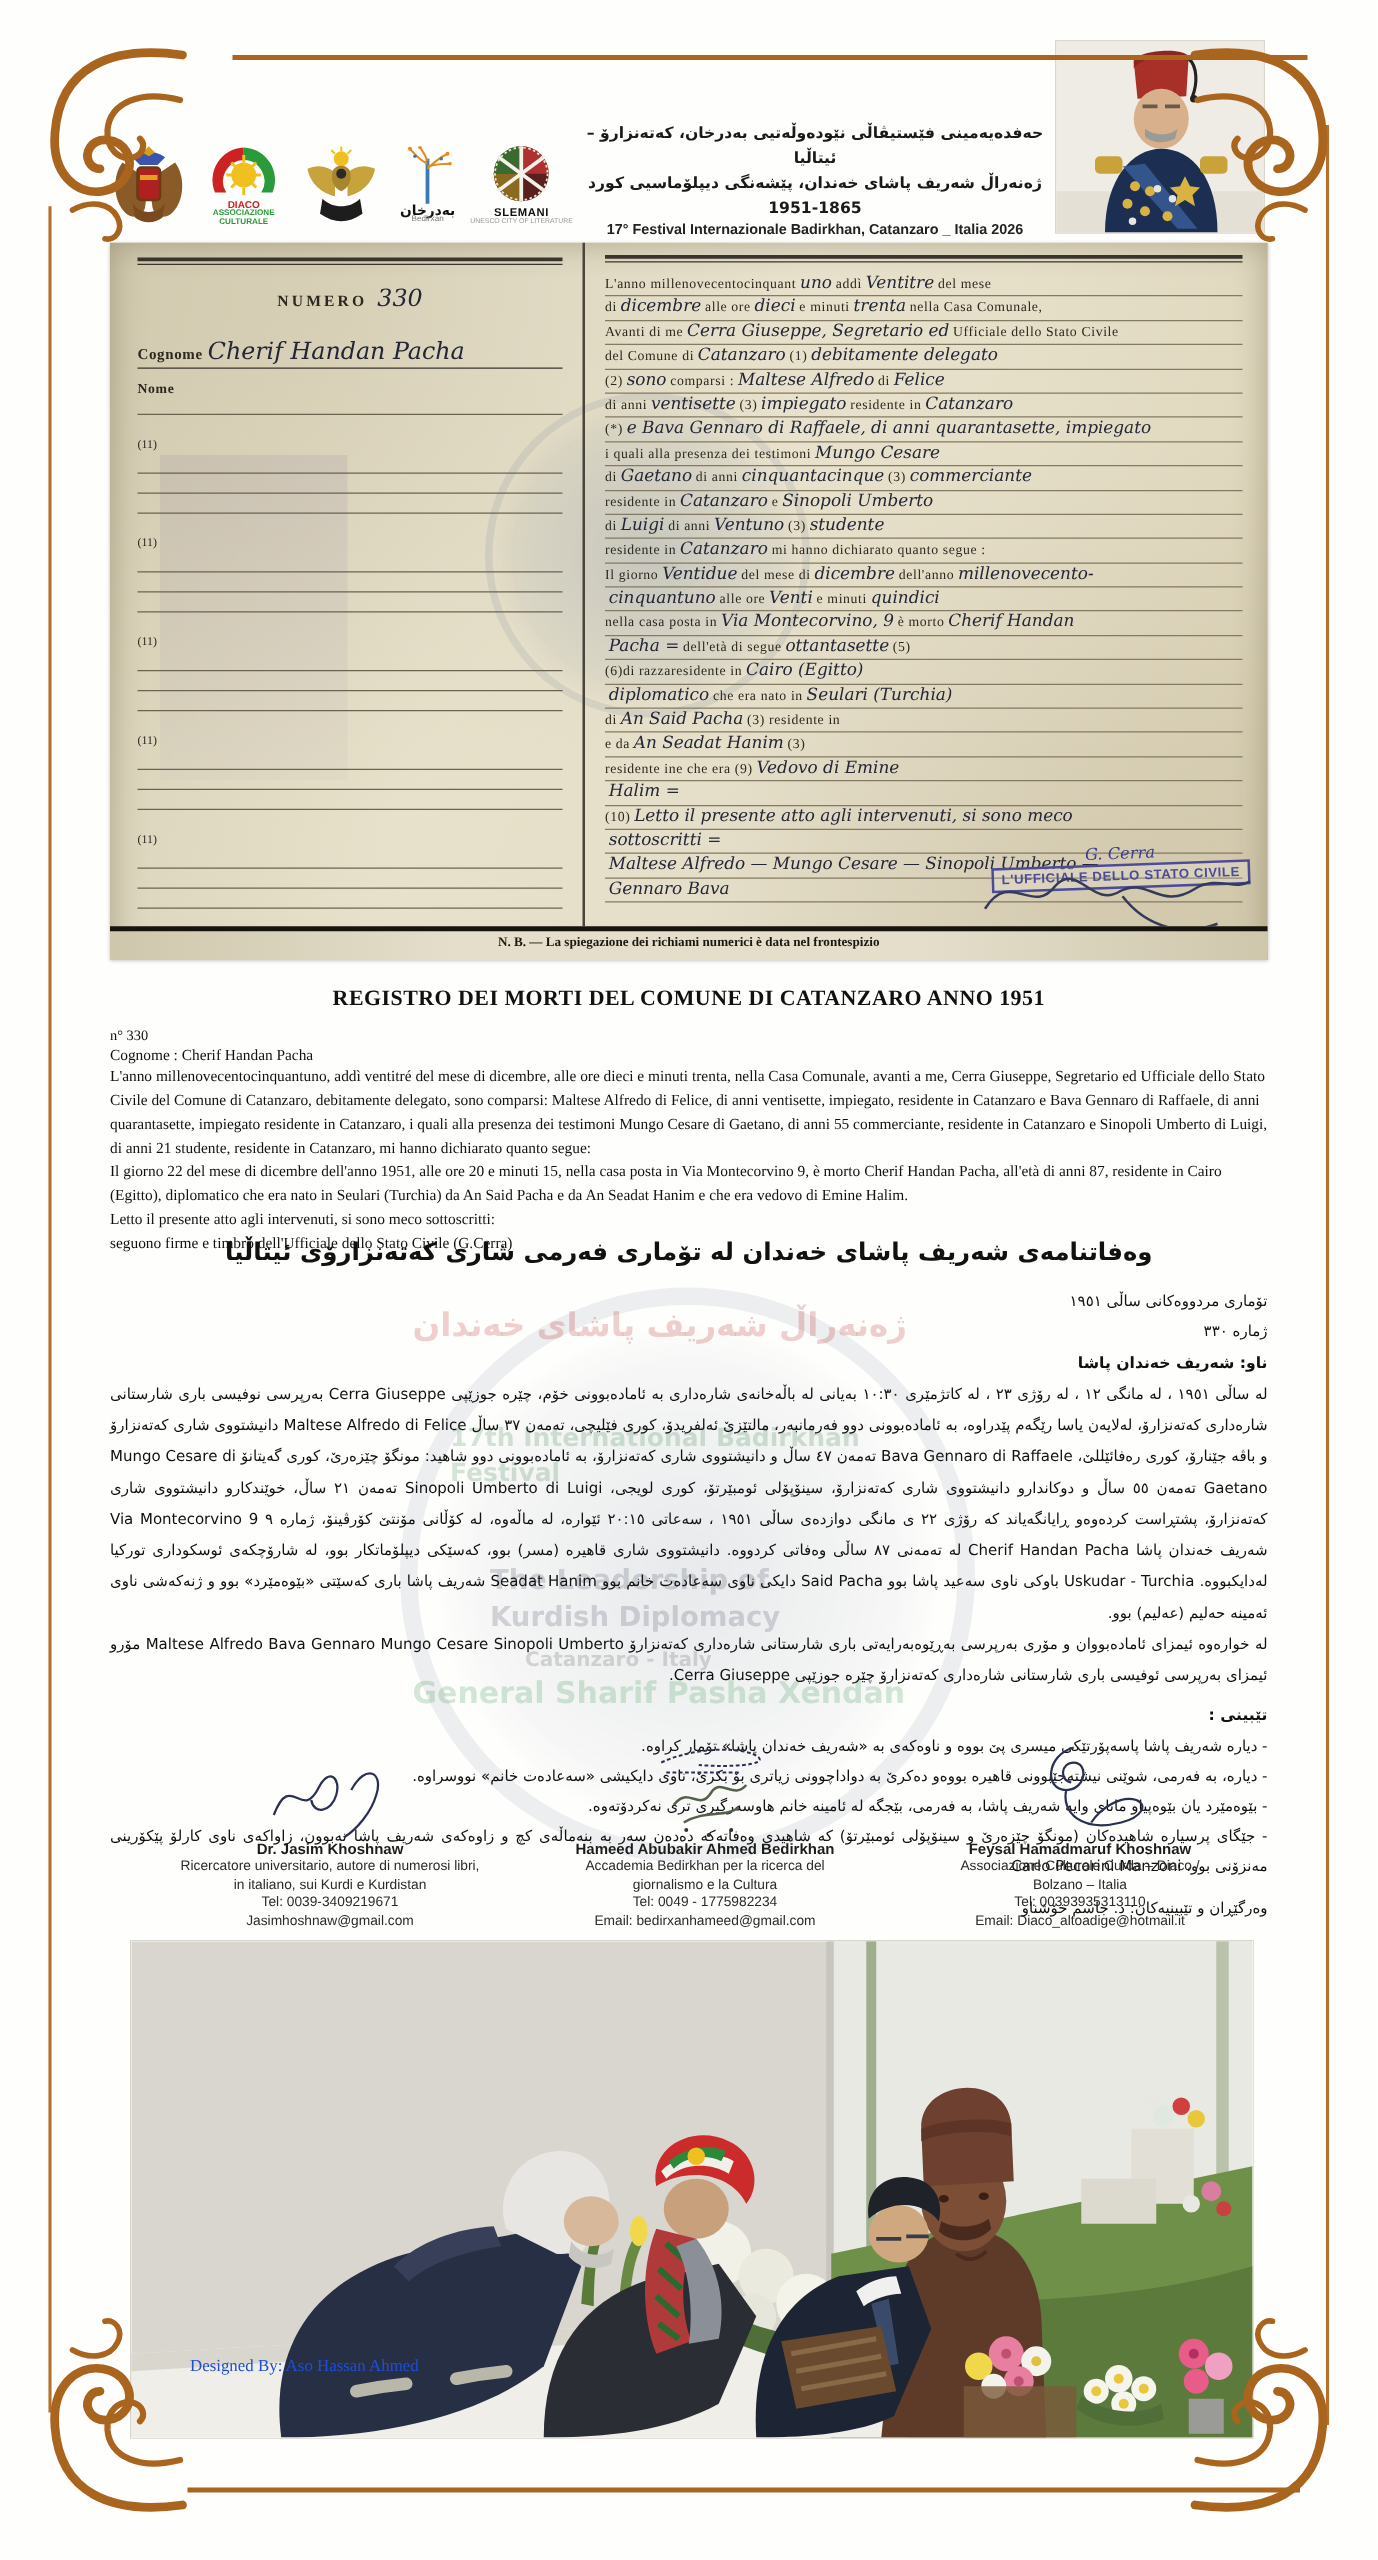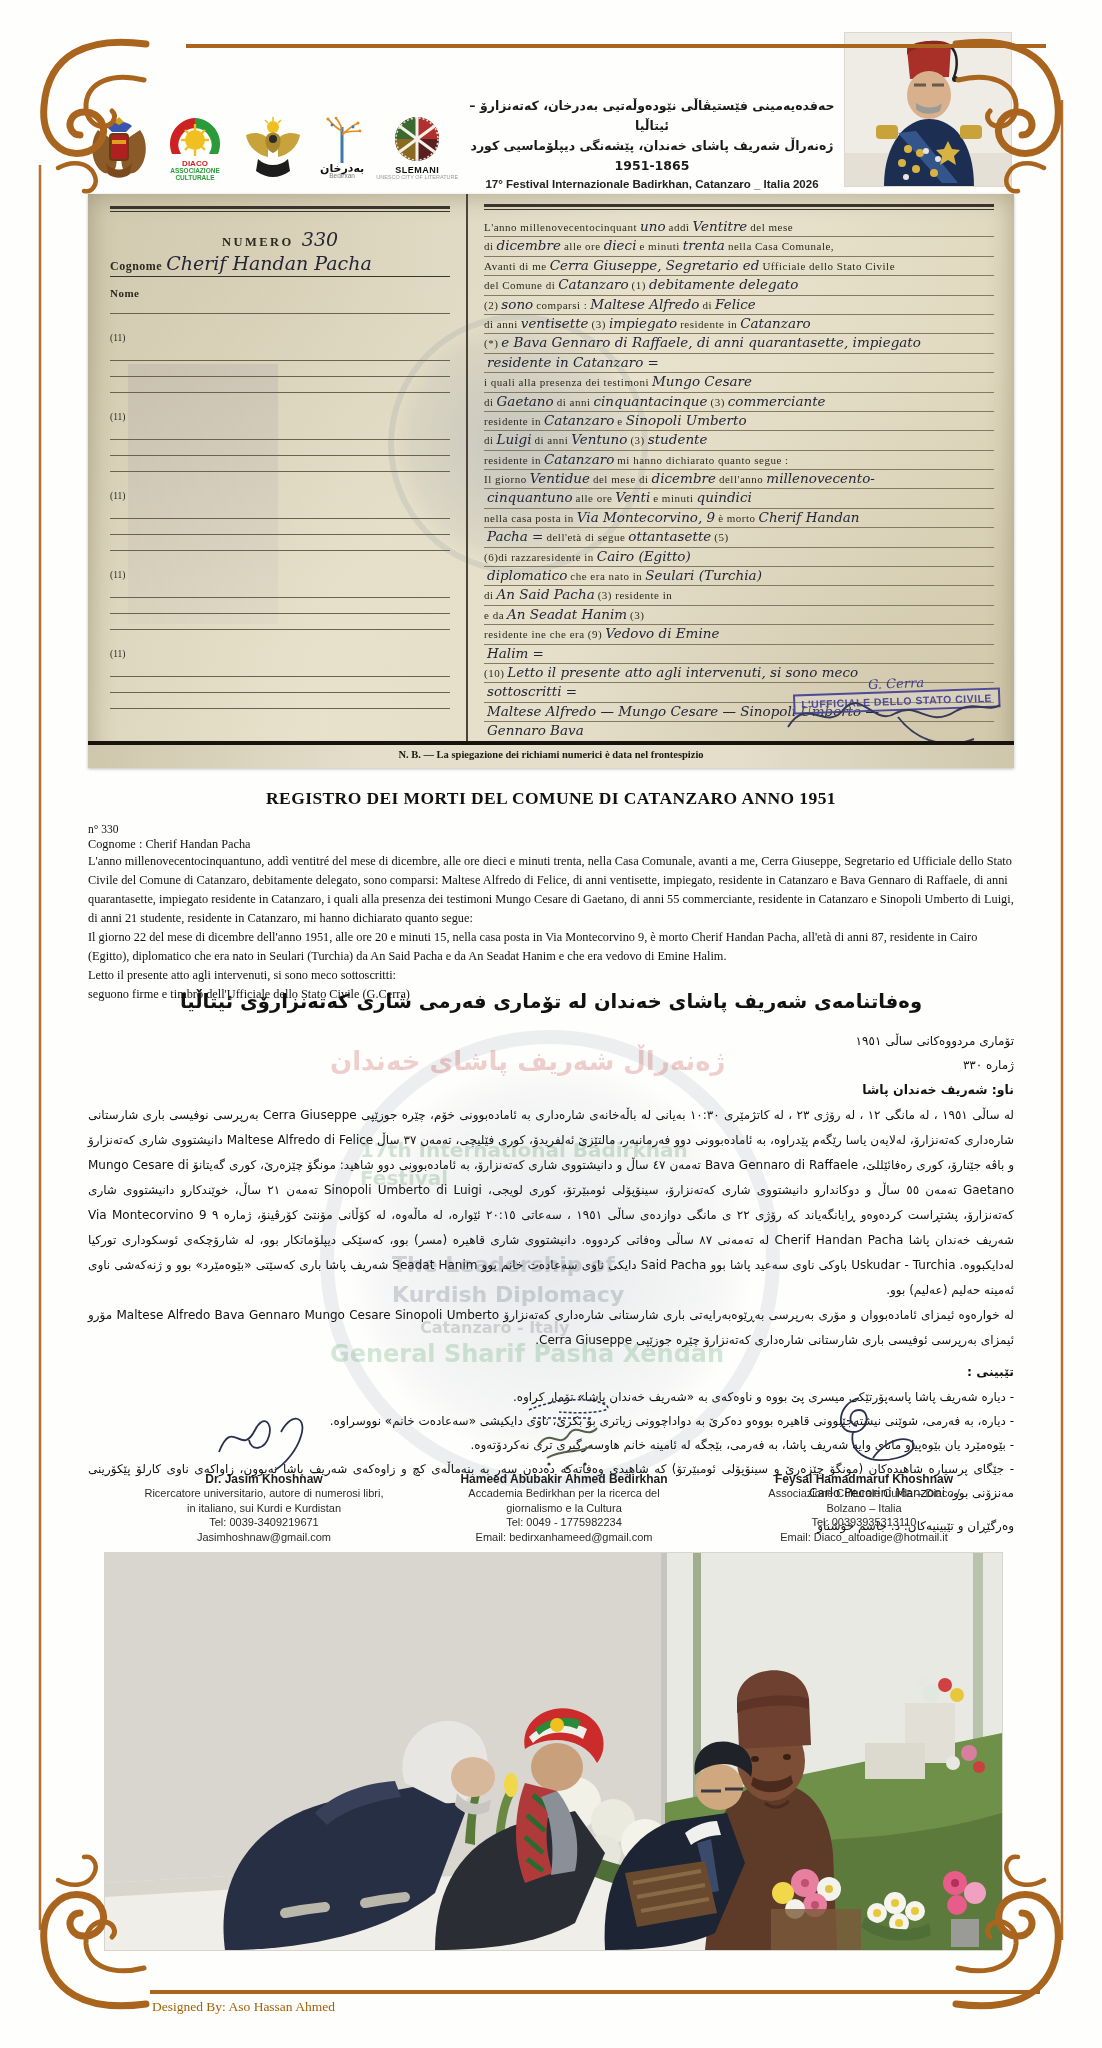--- a/index.html
+++ b/index.html
@@ -34,21 +34,21 @@
       display:flex;flex-direction:column;}
   .cert-cols{flex:1;display:flex;overflow:hidden;position:relative;}
   .cert-left{width:380px;padding:12px 16px 0 22px;border-right:2px solid #4a443a;position:relative;}
   .cert-right{flex:1;padding:10px 20px 0 16px;position:relative;}
   .dbl-rule{border-top:3px solid #3a352c;border-bottom:1px solid #3a352c;height:6px;margin-bottom:8px;}
   .cert-numero{display:flex;align-items:baseline;justify-content:center;gap:8px;margin-top:16px;}
   .pr{font-family:"Liberation Serif",serif;font-size:11px;color:#2c281f;letter-spacing:.5px;}
   .pr-label{font-family:"Liberation Serif",serif;font-size:12.5px;letter-spacing:2.5px;color:#2c281f;font-weight:bold;}
   .hw{font-family:"DejaVu Serif",serif;font-style:italic;font-size:14.5px;color:#232637;white-space:nowrap;}
   .hw-big{font-size:19px;}
-  .cert-cognome{margin-top:2px;border-bottom:1.5px solid #3a352c;padding-bottom:2px;display:flex;align-items:baseline;gap:4px;}
+  .cert-cognome{margin-top:20px;border-bottom:1.5px solid #3a352c;padding-bottom:2px;display:flex;align-items:baseline;gap:4px;}
   .cert-nome{margin-top:10px;border-bottom:1px solid #6b6350;padding-bottom:14px;font-weight:bold;}
   .ref-group{margin-top:13px;}
   .ref-group .mark{font-size:9.5px;color:#2c281f;font-family:"Liberation Serif",serif;}
   .rule{border-bottom:1px solid #6b6350;height:16px;}
   .cl{display:flex;align-items:baseline;border-bottom:1px solid #837a63;height:19.4px;overflow:hidden;white-space:nowrap;}
   .cl .hw{font-size:13.5px;padding:0 3px;}
   .stamp{position:absolute;right:14px;bottom:30px;transform:rotate(-2deg);text-align:center;z-index:4;}
   .stamp-name{font-family:"DejaVu Serif",serif;font-style:italic;font-size:13px;color:#3d3c8f;}
   .stamp-box{border:2px solid #4d4a9a;color:#4d4a9a;font-family:"Liberation Sans",sans-serif;
              font-weight:bold;font-size:10.5px;padding:2px 6px;letter-spacing:.5px;background:rgba(255,255,255,.15);}
@@ -87,22 +87,22 @@
   .sig-art{height:84px;display:flex;align-items:flex-end;justify-content:center;}
   .sig-name{font-weight:bold;font-size:12px;color:#1c1c1c;}
   .sig-line{font-size:11px;line-height:14.5px;color:#2a2a2a;}
 
   
   .photo{position:absolute;top:1553px;left:105px;width:897px;height:397px;z-index:2;
          box-shadow:0 0 0 1px #d8d5cc;}
   .photo svg{display:block;}
 
   
-  .designer{position:absolute;top:1999px;left:152px;font-family:"Liberation Serif",serif;
-            font-size:13.5px;color:#a16207;z-index:6;}
+  .designer{position:absolute;top:1885px;left:152px;font-family:"Liberation Serif",serif;
+            font-size:13.5px;color:#1d4ed8;z-index:6;}
 </style>
 </head>
 <body>
 
 <div class="page">
 
   <div class="wm-circle" style="top:1030px;left:320px;width:460px;height:460px;
               background:radial-gradient(circle,rgba(35,55,90,.10),rgba(35,55,90,.04) 55%,transparent 66%);
               border:14px solid rgba(35,55,90,.08);"></div>
   <div class="wm" style="top:1046px;left:330px;font-size:26px;color:rgba(180,40,40,.22);direction:rtl;">ژەنەراڵ شەریف پاشای خەندان</div>
@@ -329,23 +329,20 @@
               <span class="pr"> (3) </span>
               <span class="hw">impiegato</span>
               <span class="pr"> residente in </span>
               <span class="hw">Catanzaro</span>
             </div>
             <div class="cl">
               <span class="pr">(*) </span>
               <span class="hw">e Bava Gennaro di Raffaele, di anni quarantasette, impiegato</span>
             </div>
             <div class="cl">
-              <span class="hw">residente in Catanzaro =</span>
-            </div>
-            <div class="cl">
               <span class="pr">i quali alla presenza dei testimoni </span>
               <span class="hw">Mungo Cesare</span>
             </div>
             <div class="cl">
               <span class="pr">di </span>
               <span class="hw">Gaetano</span>
               <span class="pr"> di anni </span>
               <span class="hw">cinquantacinque</span>
               <span class="pr"> (3) </span>
               <span class="hw">commerciante</span>

